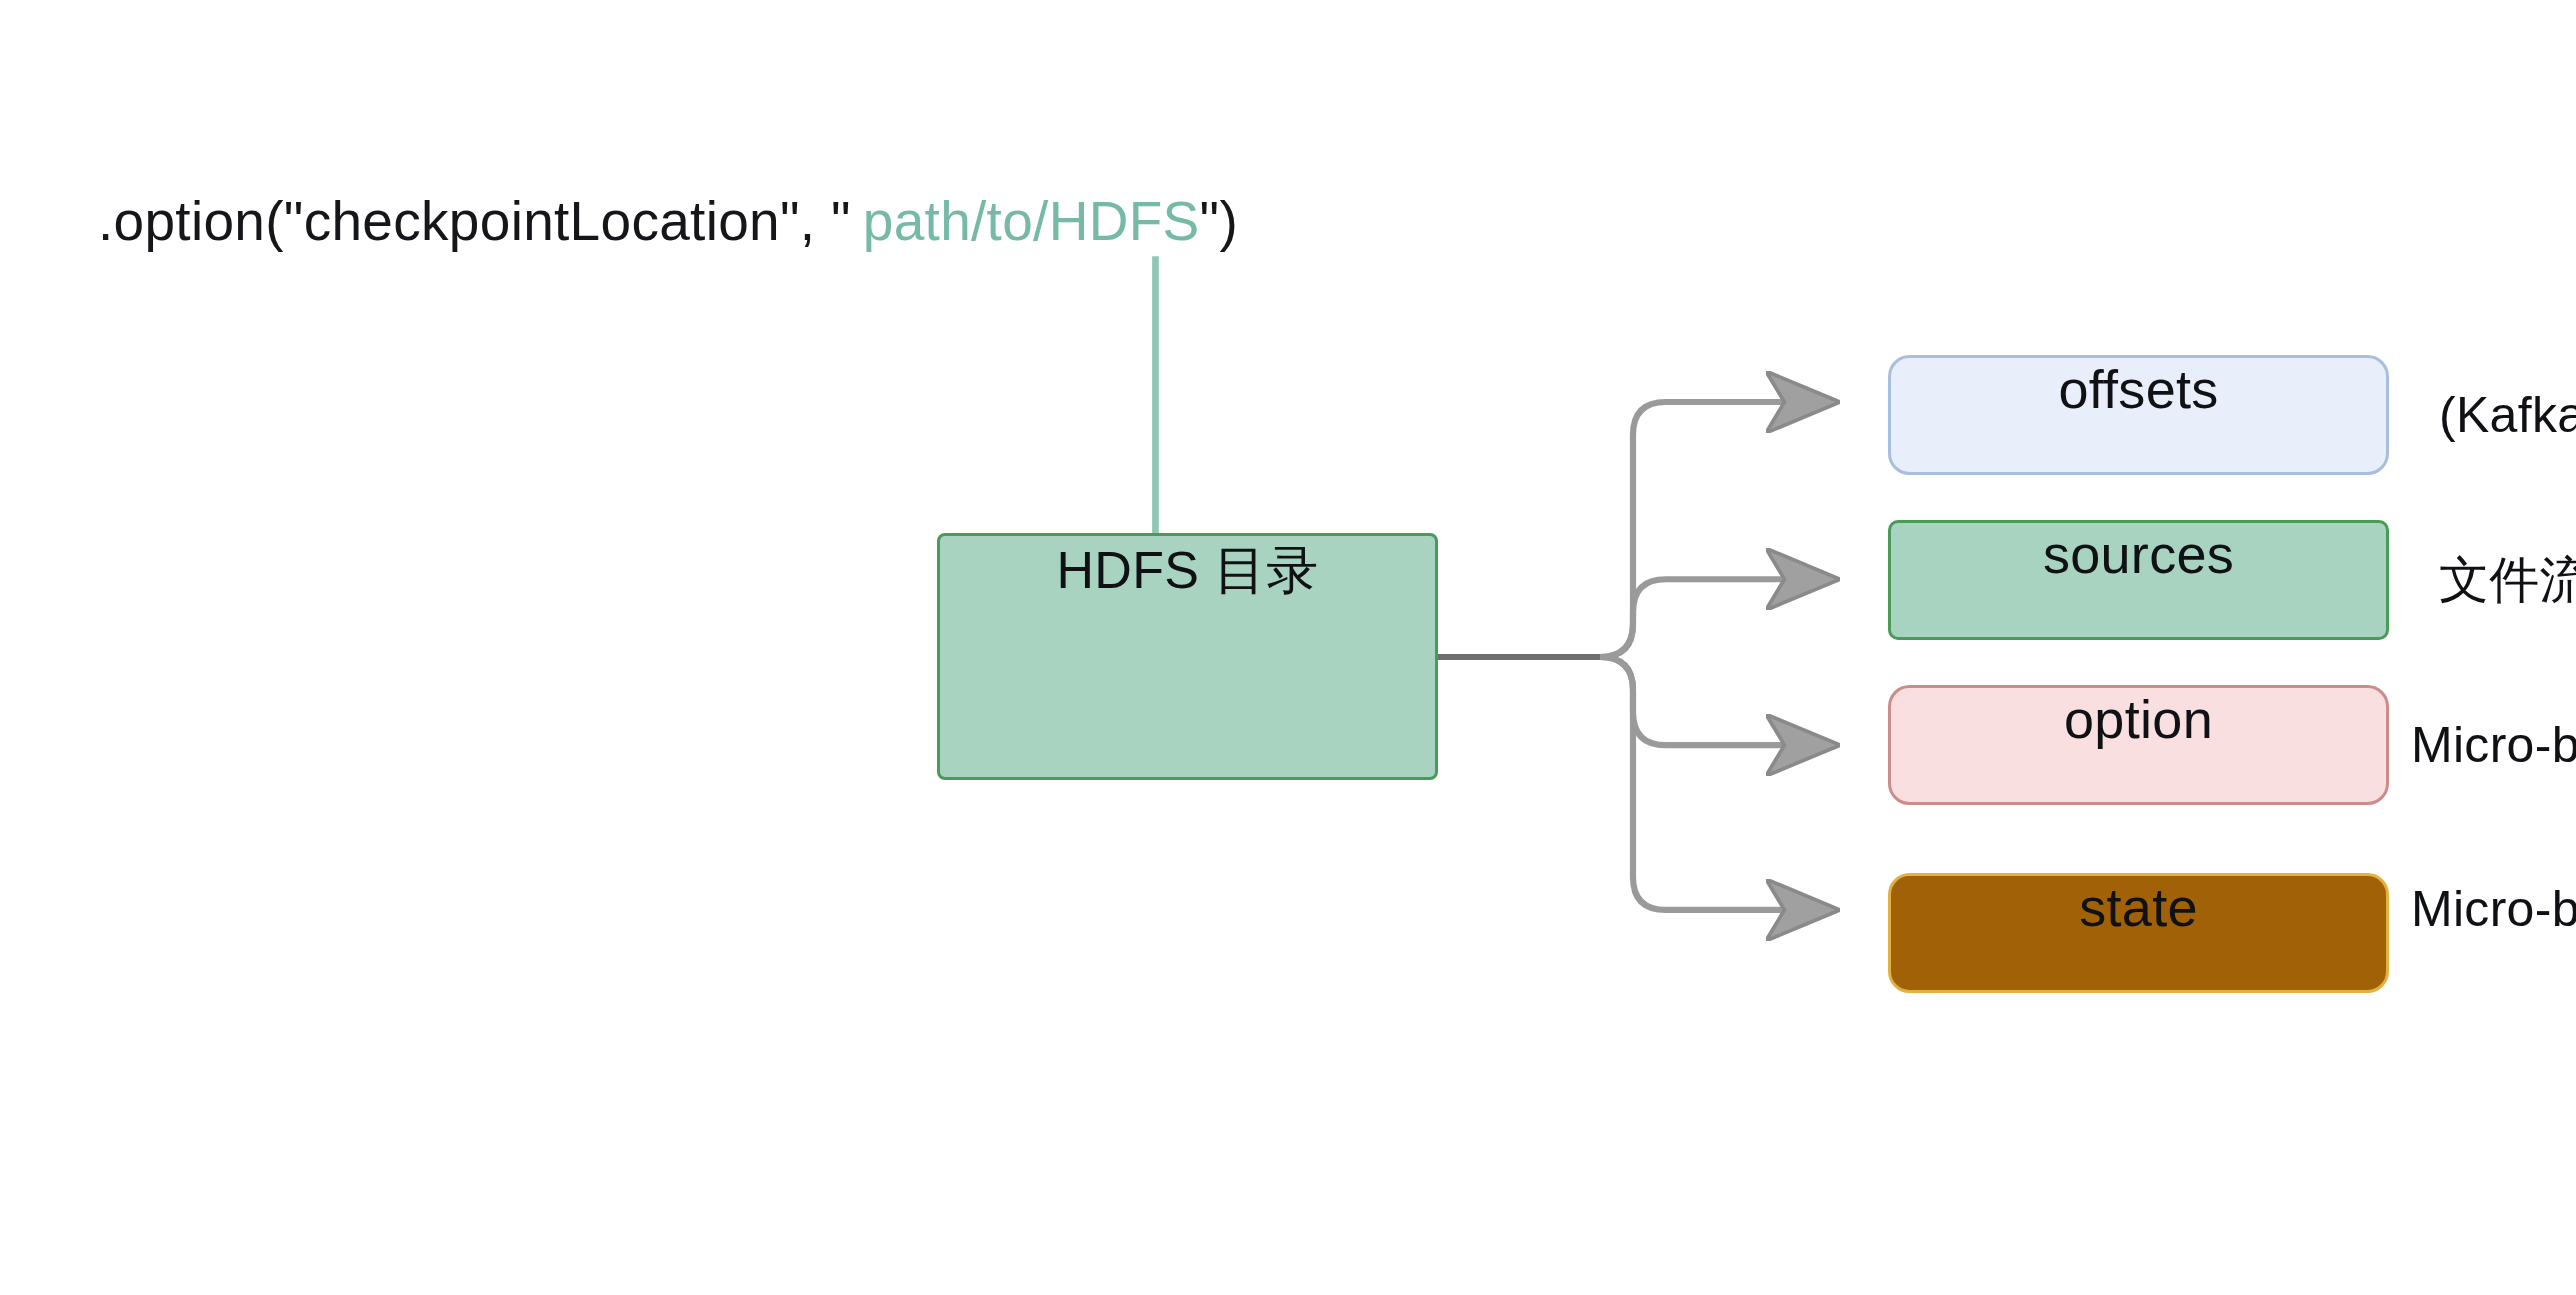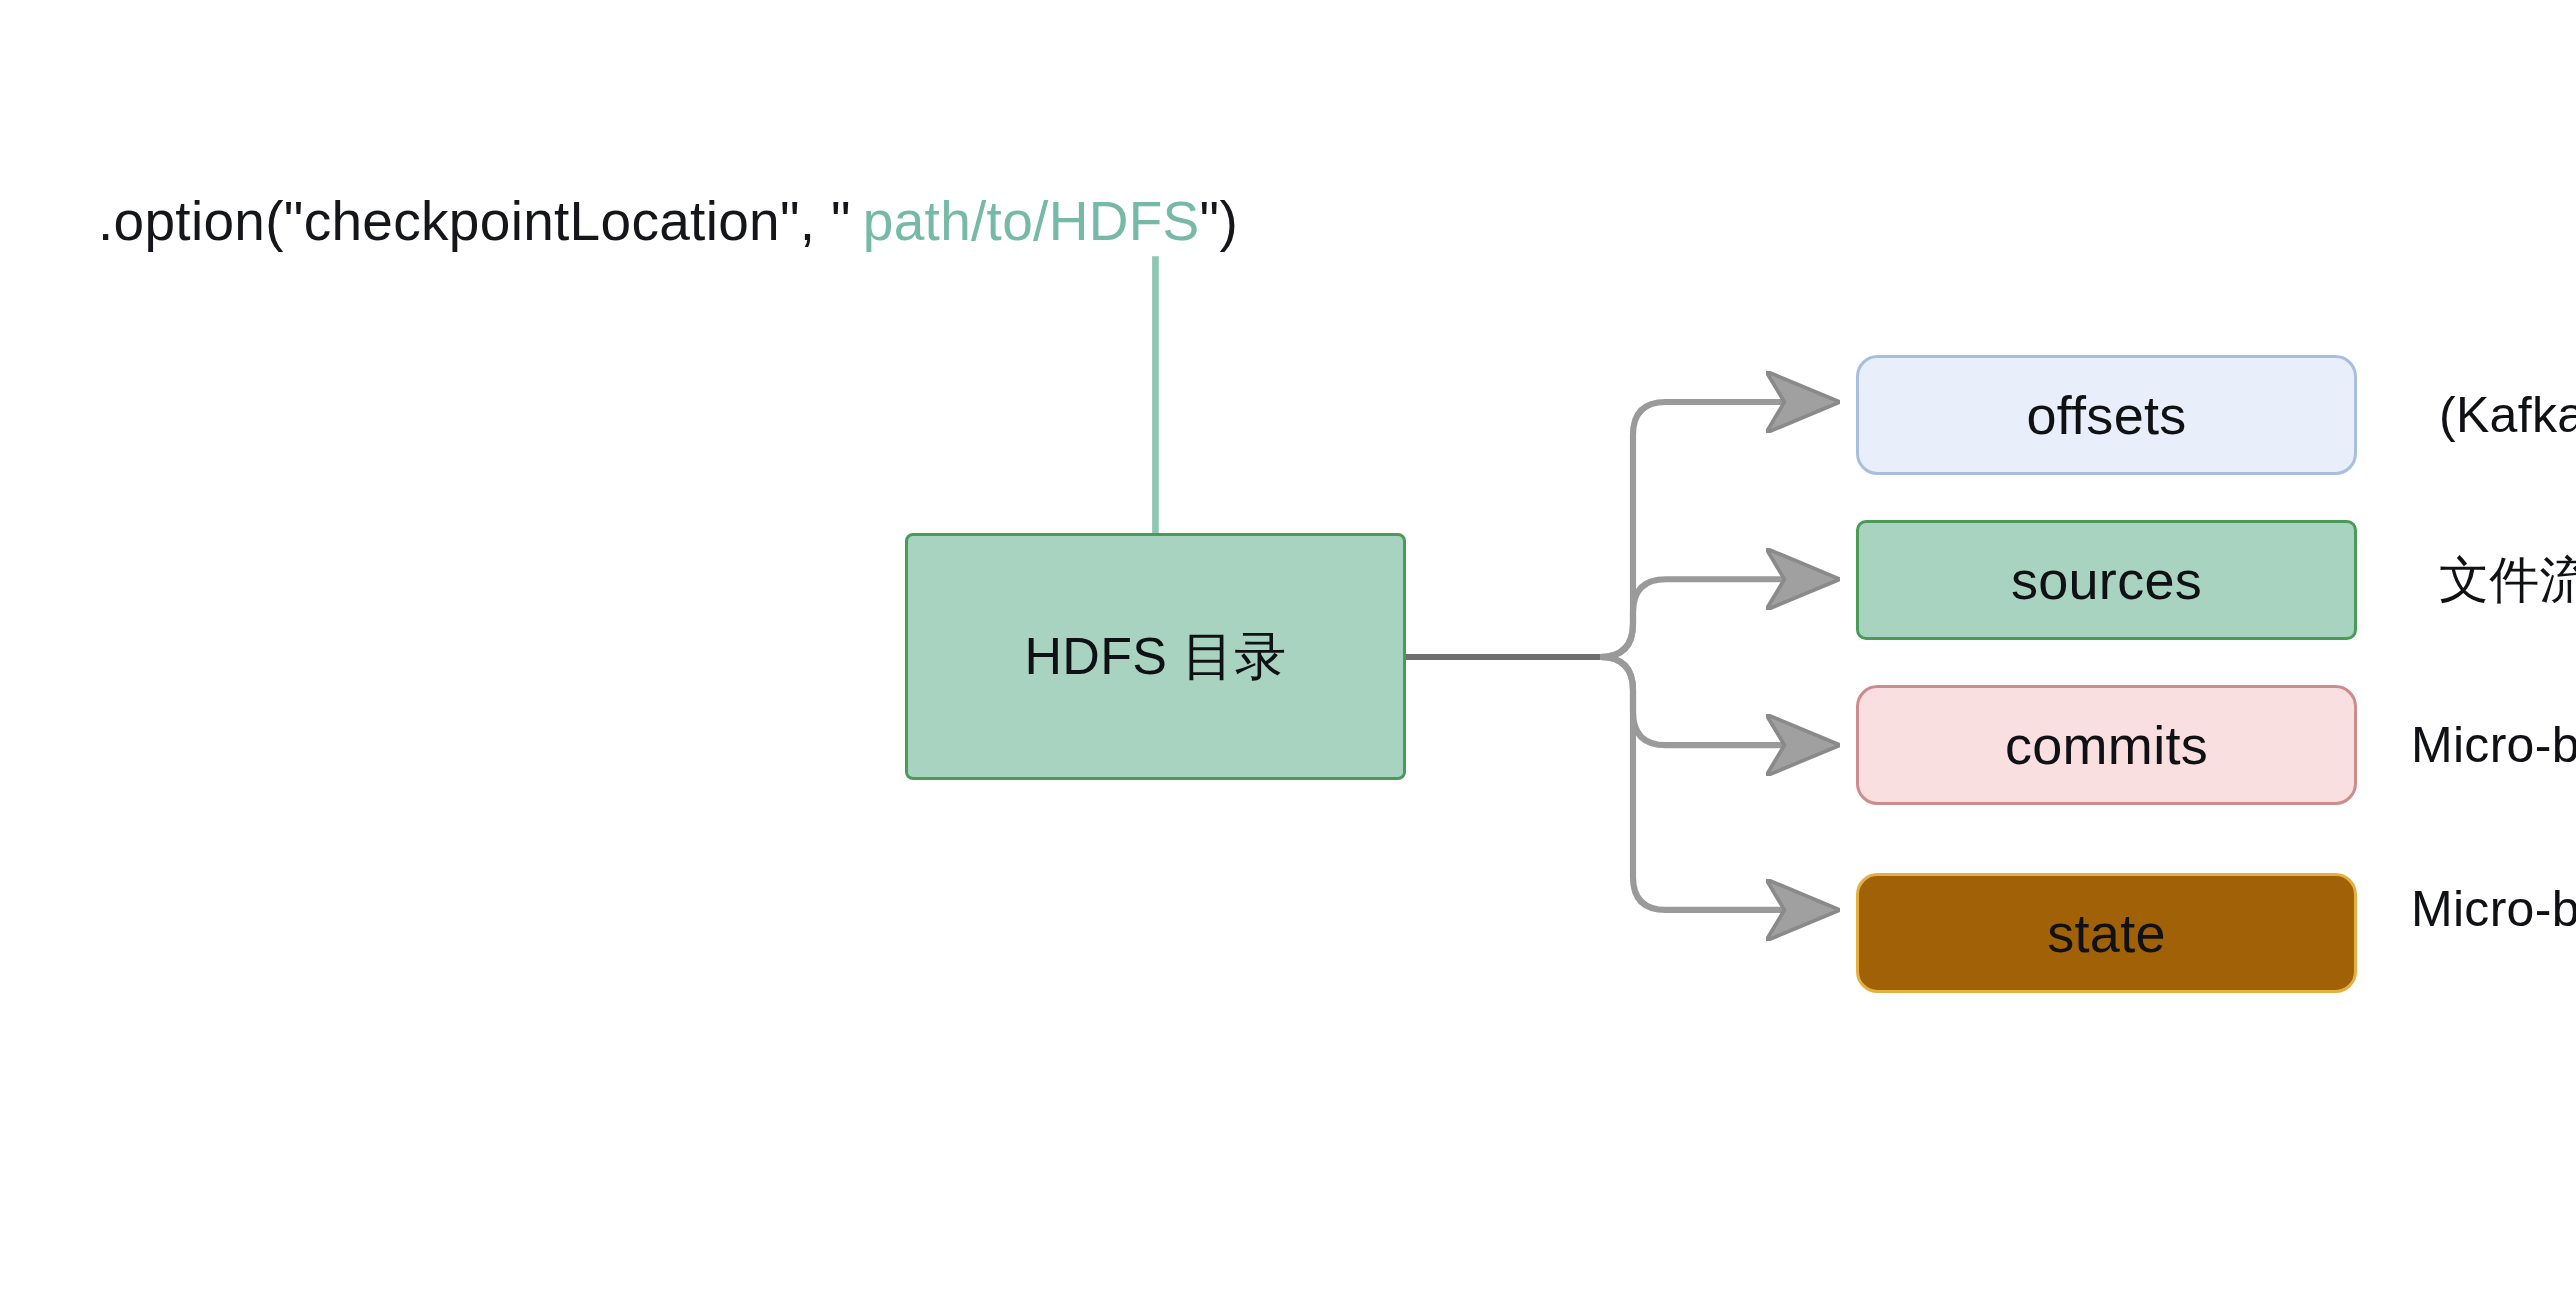--- a/index.html
+++ b/index.html
@@ -37,26 +37,27 @@
     width: 3743px;
     height: 1296px;
     pointer-events: none;
   }
 
   
   .node {
     position: absolute;
     box-sizing: border-box;
     display: flex;
-    align-items: center;
+    align-items: flex-start;
     justify-content: center;
     border-radius: 21.6px;
     font-size: 54px;
     color: #101114;
     letter-spacing: 0.3px;
+    margin-left: 32px;
   }
 
   #node-hdfs {
     left: 905px;
     top: 533px;
     width: 501px;
     height: 247px;
     background: #a7d3c0;
     border: 3.6px solid #4a9a58;
     border-radius: 8px;
@@ -137,21 +138,21 @@
     <span>HDFS 目录</span>
   </div>
 
   <div class="node child-node" id="node-offsets">
     <span>offsets</span>
   </div>
   <div class="node child-node" id="node-sources">
     <span>sources</span>
   </div>
   <div class="node child-node" id="node-commits">
-    <span>commits</span>
+    <span>option</span>
   </div>
   <div class="node child-node" id="node-state">
     <span>state</span>
   </div>
 
   <div class="annotation" id="annot-offsets">(Kafka)消息的偏移地址</div>
   <div class="annotation" id="annot-sources">文件流元信息(文件名、类型等)</div>
   <div class="annotation" id="annot-commits">Micro-batch交付到Sink的状态记录</div>
   <div class="annotation" id="annot-state">Micro-batch处理过程中的中间状态</div>
 

